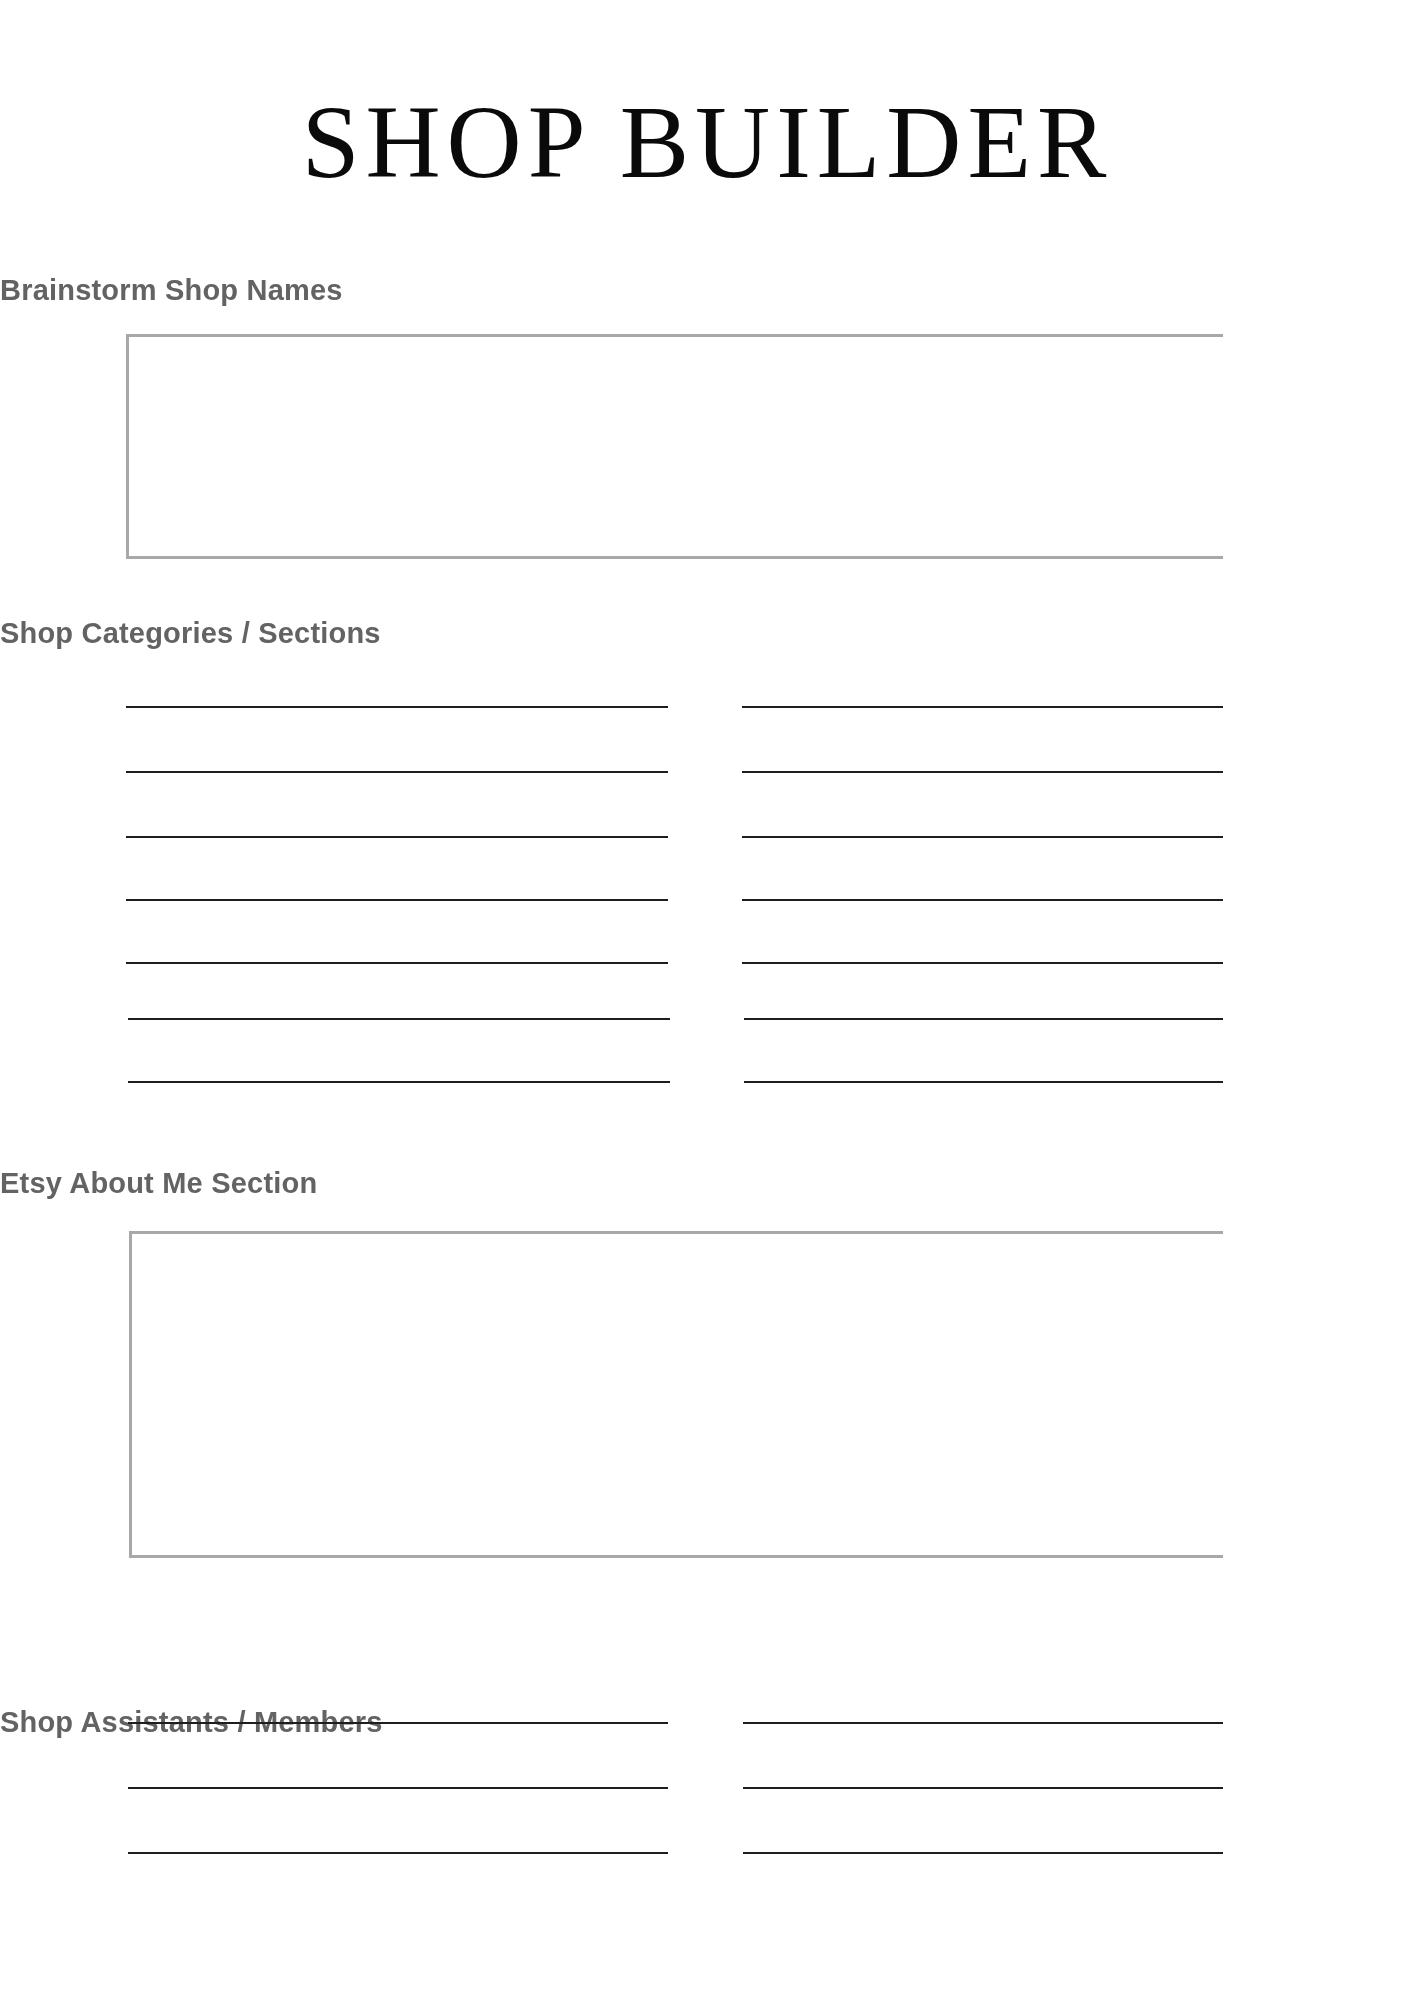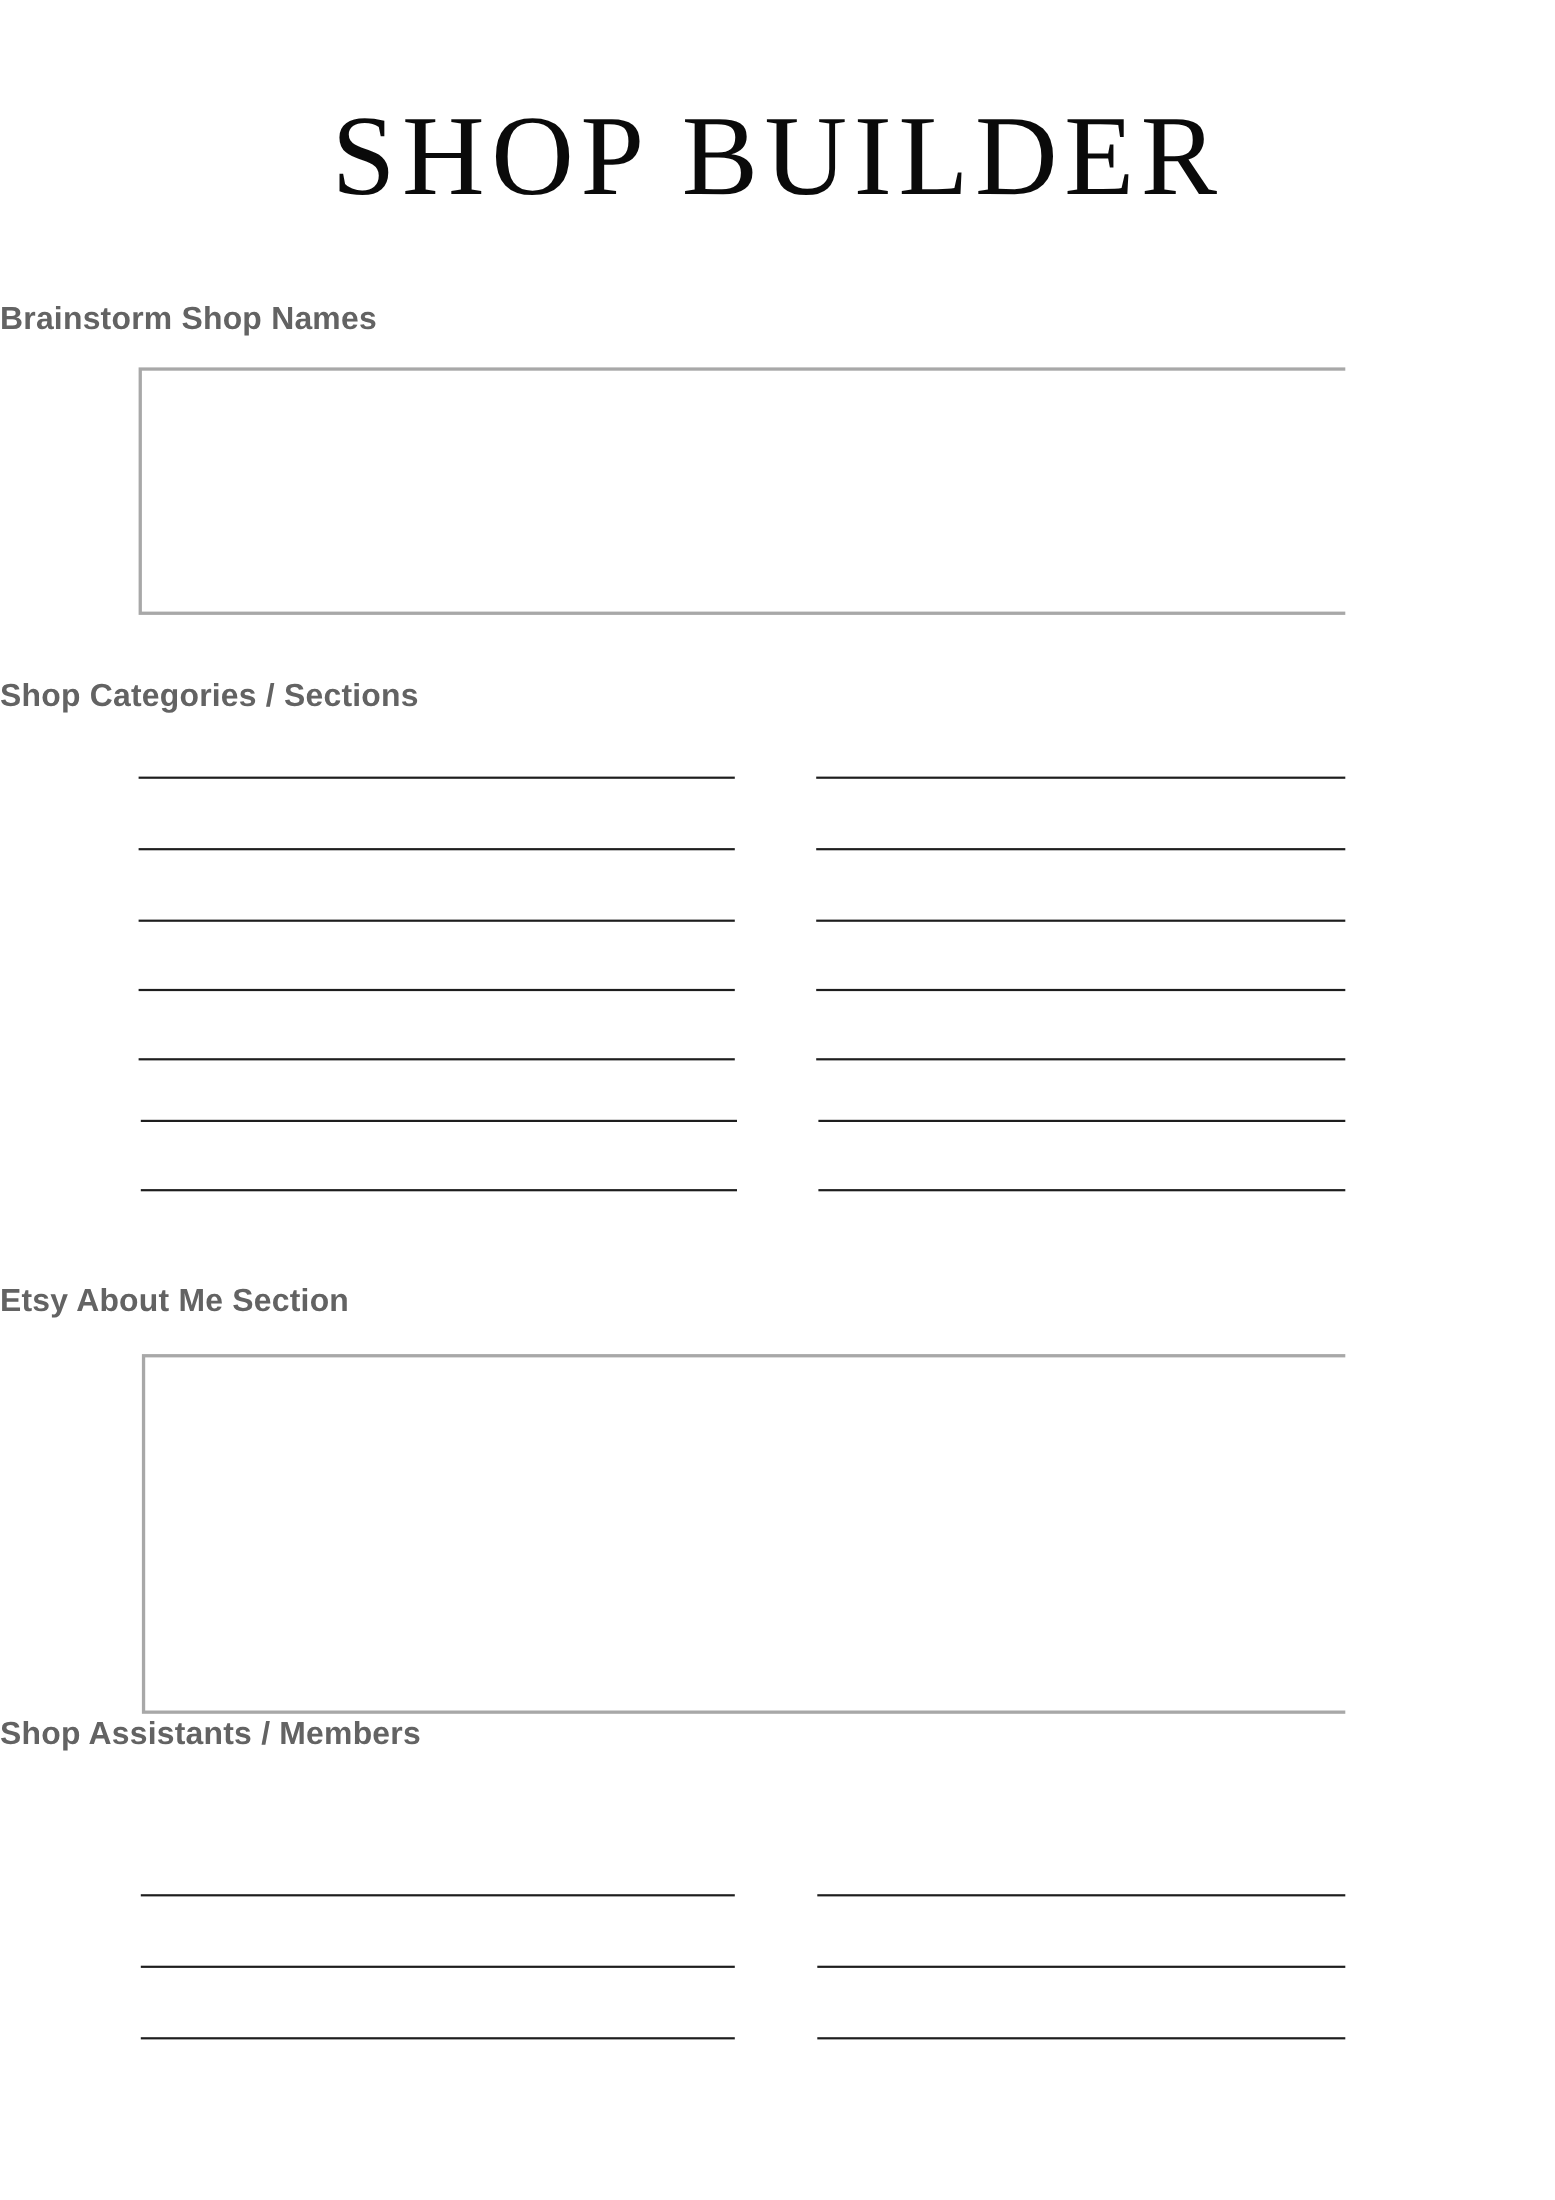--- a/index.html
+++ b/index.html
@@ -77,21 +77,21 @@
     <div class="line" style="left:742px; top:962px; width:542px;"></div>
     <div class="line" style="left:128px; top:1018px; width:542px;"></div>
     <div class="line" style="left:744px; top:1018px; width:542px;"></div>
     <div class="line" style="left:128px; top:1081px; width:542px;"></div>
     <div class="line" style="left:744px; top:1081px; width:542px;"></div>
   </div>
 
   <h2 class="heading" style="top:1166px;">Etsy About Me Section</h2>
   <div class="box" style="left:129px; top:1231px; width:1156px; height:327px;"></div>
 
-  <h2 class="heading" style="top:1559px;">Shop Assistants / Members</h2>
+  <h2 class="heading" style="top:1705px;">Shop Assistants / Members</h2>
   <div>
     <div class="line" style="left:128px; top:1722px; width:540px;"></div>
     <div class="line" style="left:743px; top:1722px; width:542px;"></div>
     <div class="line" style="left:128px; top:1787px; width:540px;"></div>
     <div class="line" style="left:743px; top:1787px; width:542px;"></div>
     <div class="line" style="left:128px; top:1852px; width:540px;"></div>
     <div class="line" style="left:743px; top:1852px; width:542px;"></div>
   </div>
 
 </div>

